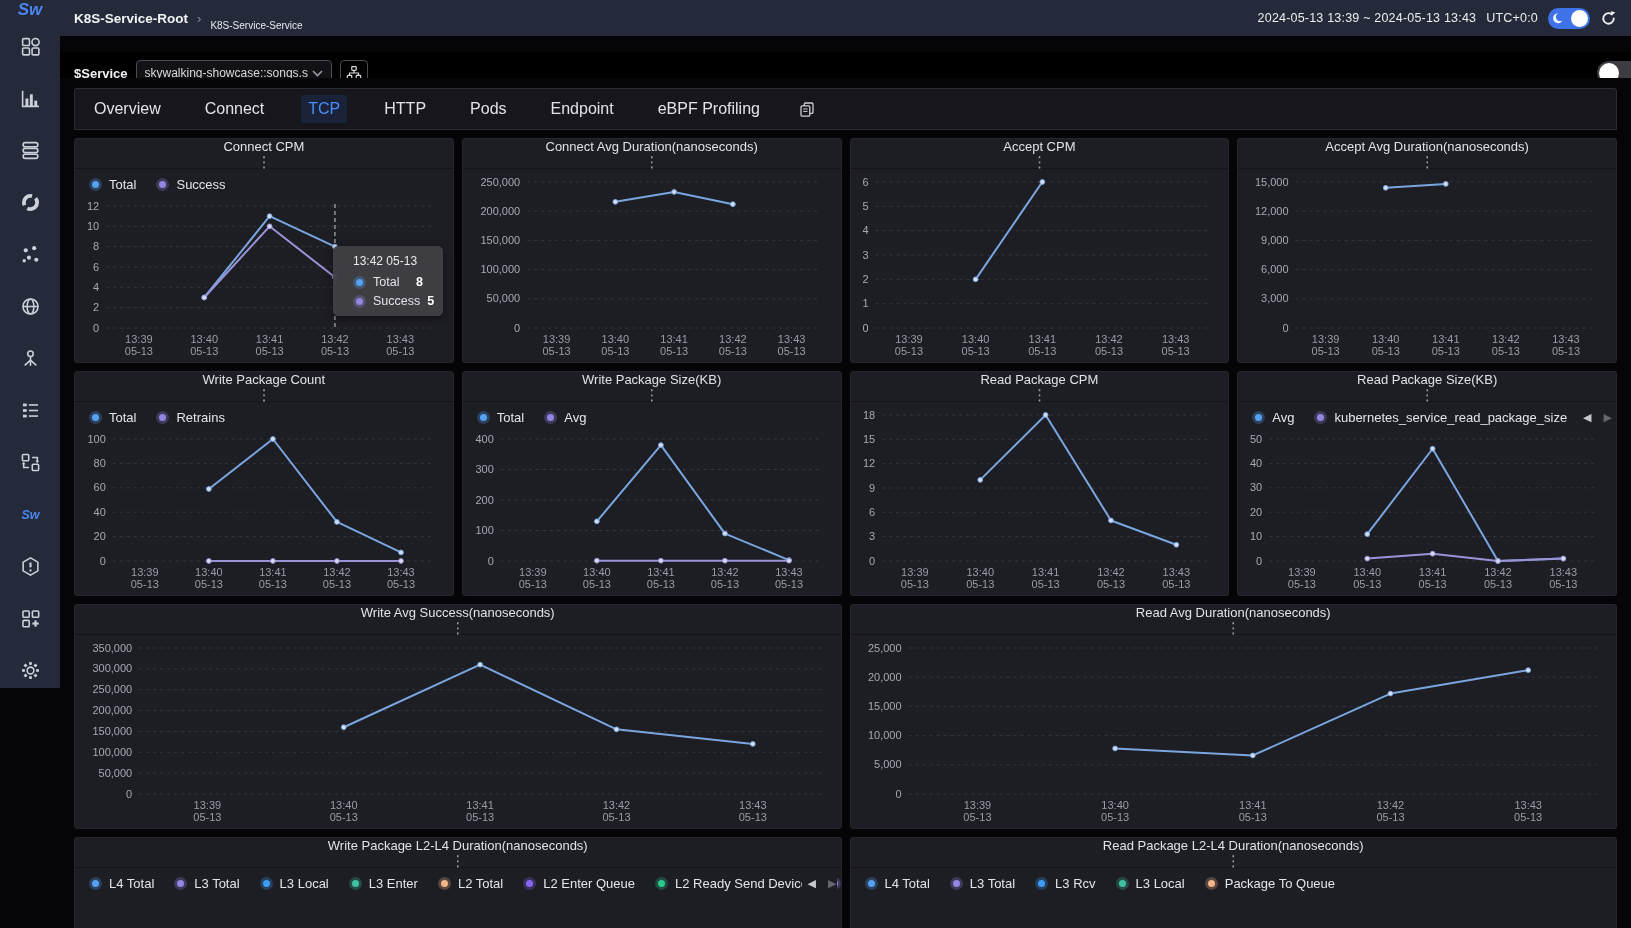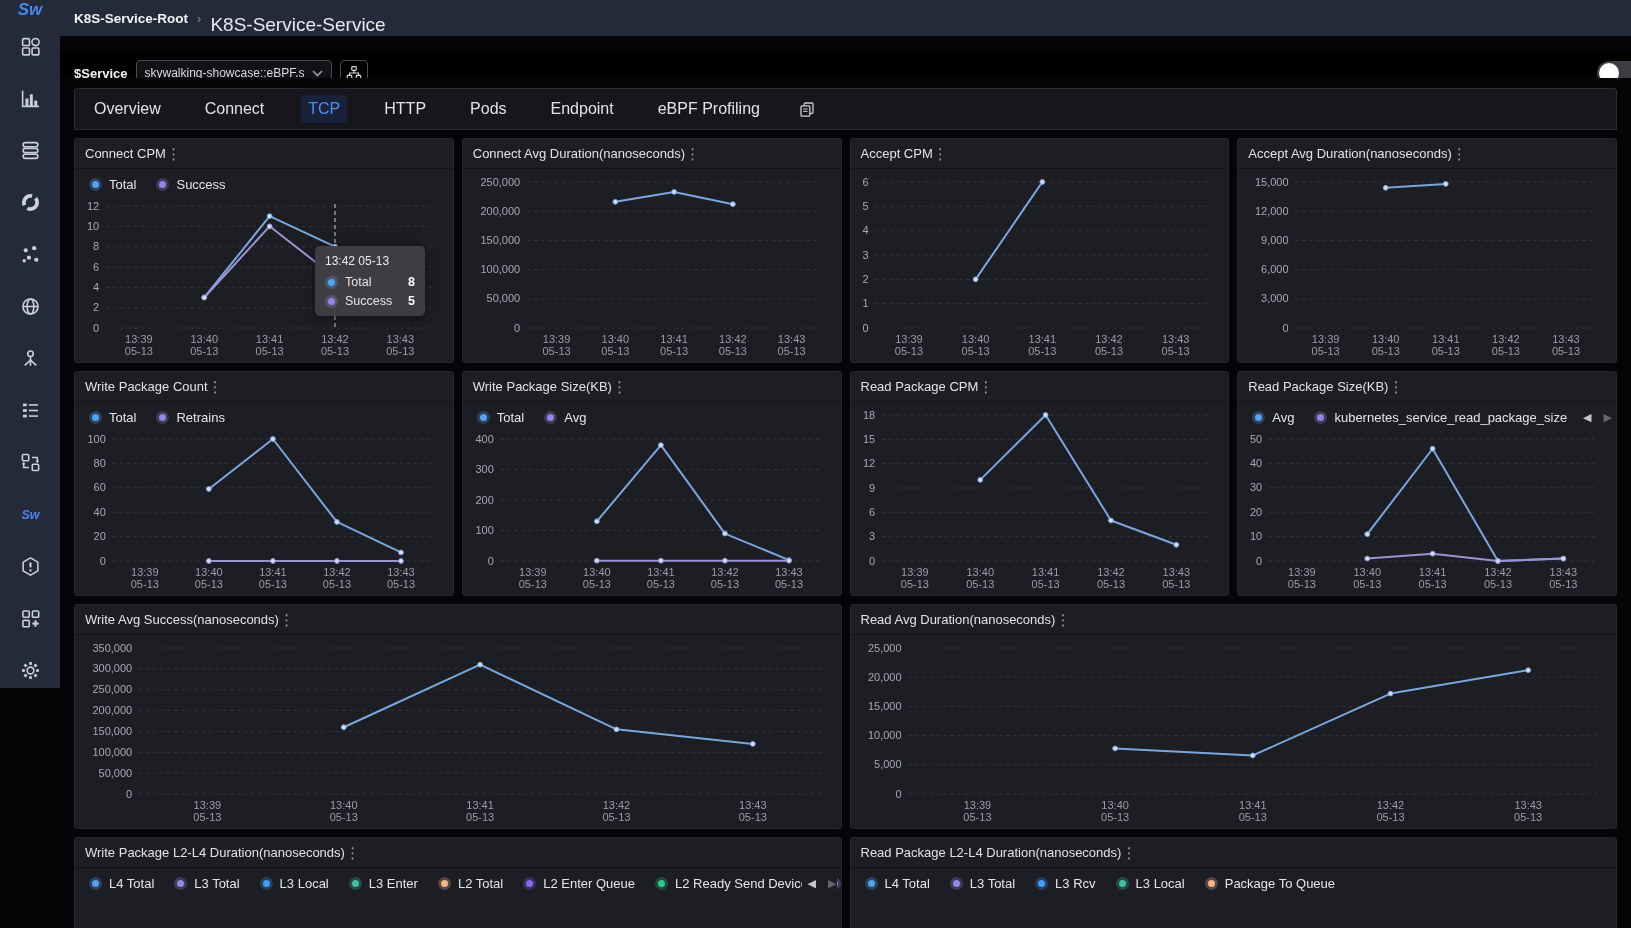--- a/index.html
+++ b/index.html
@@ -13,21 +13,21 @@
     font-weight:bold; font-size:17px; color:#4a86f0; font-style:italic; width:100%; }
   .nav-item { width:60px; height:52px; display:flex; align-items:center; justify-content:center;
     cursor:pointer; color:#ccd0d8; }
   .nav-item svg { display:block; }
 
   
   .topbar { position:absolute; left:60px; top:0; right:0; height:36px; background:#252a3a;
     display:flex; align-items:center; padding:0 14px; }
   .crumb-root { font-weight:bold; font-size:13.5px; color:#f2f3f5; }
   .crumb-sep { color:#8a8f9e; margin:0 9px; font-size:13px; }
-  .crumb-leaf { font-size:19px; color:#e7e9ee;margin-top:14px; }
+  .crumb-leaf { font-size:10px; color:#e7e9ee;margin-top:14px; }
   .topbar-right { margin-left:auto; display:flex; align-items:center; gap:10px; }
   .time-range, .tz { font-size:12.5px; color:#eceded; letter-spacing:.2px; }
   .mode-toggle { width:42px; height:21px; border-radius:11px; background:#3d72e8;
     position:relative; cursor:pointer; flex:none; }
   .mode-toggle .knob { position:absolute; right:2px; top:2px; width:17px; height:17px;
     border-radius:50%; background:#fdfdfd; }
   .mode-toggle svg { position:absolute; left:3px; top:3px; }
   .refresh-btn { cursor:pointer; display:flex; align-items:center; }
 
   
@@ -53,42 +53,42 @@
     padding:0 12px; gap:30px; }
   .tab { font-size:16px; color:#e2e3e8; cursor:pointer; padding:5px 7px; border-radius:3px; }
   .tab.active { color:#4b8df8; background:rgba(59,114,232,.14); }
   .copy-btn { cursor:pointer; display:flex; align-items:center; margin-left:2px; }
 
   .grid { margin-top:8px; display:grid; grid-template-columns:repeat(4,1fr); gap:8px;
     grid-auto-rows:225px; }
   .panel { background:#1d1d24; border:1px solid #26262e; border-radius:3px; position:relative;
     overflow:hidden; }
   .panel.span2 { grid-column:span 2; }
-  .panel-head { height:30px; display:flex; align-items:center; 
-    padding:0 10px; border-bottom:1px solid #131318; }
+  .panel-head { height:30px; display:flex; align-items:center; justify-content:space-between;
+    padding:0 10px; border-bottom:1px solid #131318;flex-direction:column; }
   .panel-title { font-size:13px; color:#e0e2e7; }
   .more-dots { color:#9aa0aa; font-size:15px; cursor:pointer; line-height:1; }
   .panel-body { position:absolute; left:0; right:0; top:31px; bottom:0; }
   .legend { height:28px; display:flex; align-items:center; gap:20px; padding:0 30px 0 14px;
     white-space:nowrap; overflow:hidden; position:relative; }
   .legend-item { display:flex; align-items:center; gap:7px; font-size:13px; color:#e4e5ea;
     cursor:pointer; flex:none; }
   .ldot { width:13px; height:13px; border-radius:50%; display:flex; align-items:center;
     justify-content:center; flex:none; }
   .ldot i { width:7px; height:7px; border-radius:50%; display:block; }
   .legend-pager { position:absolute; right:4px; top:0; height:28px; display:flex;
     align-items:center; gap:12px; background:#1d1d24; padding-left:6px; }
   .pg-prev { color:#c5c7cc; font-size:11px; cursor:pointer; }
   .pg-next { color:#63666f; font-size:11px; cursor:pointer; }
   .chart-box { position:absolute; left:2px; right:6px; bottom:2px; }
   .chart-box.with-legend { top:28px; } .chart-box.no-legend { top:4px; }
 
   
-  .tooltip { position:absolute; left:240px; top:76px; width:110px; background:rgba(62,62,68,.96);
-    border-radius:5px; padding:8px 10px; z-index:4; box-shadow:0 2px 8px rgba(0,0,0,.45); }
+  .tooltip { position:absolute; left:258px; top:76px; width:110px; background:rgba(62,62,68,.96);
+    border-radius:5px; padding:8px 20px; z-index:4; box-shadow:0 2px 8px rgba(0,0,0,.45); }
   .tooltip-title { font-size:12px; color:#e8e9ec; margin-bottom:7px; }
   .tooltip-row { display:flex; align-items:center; gap:7px; font-size:12.5px; color:#e2e3e7;
     margin-top:5px; }
   .tooltip-row .v { margin-left:auto; font-weight:bold; color:#fff; }
 </style>
 </head>
 <body>
 
 <aside class="sidebar">
   <div class="logo">Sw</div>
@@ -202,26 +202,42 @@
           </g>
         </svg>
       </div>
     </nav>
 </aside>
 
 <header class="topbar">
   <span class="crumb-root">K8S-Service-Root</span>
   <span class="crumb-sep">›</span>
   <span class="crumb-leaf">K8S-Service-Service</span>
+  <div class="topbar-right">
+    <span class="time-range">2024-05-13 13:39 ~ 2024-05-13 13:43</span>
+    <span class="tz">UTC+0:0</span>
+    <div class="mode-toggle">
+      <svg width="15" height="15" viewBox="0 0 15 15">
+        <path d="M11.5 9.6 A5 5 0 1 1 7 2.2 A4.2 4.2 0 0 0 11.5 9.6 Z" fill="#f5f6f8"></path>
+      </svg>
+      <span class="knob"></span>
+    </div>
+    <span class="refresh-btn">
+      <svg width="17" height="17" viewBox="0 0 20 20">
+        <path d="M16.2 10 A6.2 6.2 0 1 1 13.6 4.9" fill="none" stroke="#eceded" stroke-width="2.2" stroke-linecap="round"></path>
+        <polygon points="12.6,1.6 18,2.6 14,6.6" fill="#eceded"></polygon>
+      </svg>
+    </span>
+  </div>
 </header>
 
 <div class="toolbar">
   <span class="svc-label">$Service</span>
   <div class="svc-select">
-    <span class="val">skywalking-showcase::eBPF.s</span>
+    <span class="val">skywalking-showcase::songs.s</span>
     <svg width="11" height="7" viewBox="0 0 11 7">
       <polyline points="1,1 5.5,5.5 10,1" fill="none" stroke="#9a9aa2" stroke-width="1.6"></polyline>
     </svg>
   </div>
   <div class="topo-btn">
     <svg width="16" height="16" viewBox="0 0 20 20">
       <rect x="7.2" y="2" width="5.6" height="4.6" rx="1" fill="none" stroke="#d8d9dd" stroke-width="1.5"></rect>
       <rect x="1.6" y="13" width="5.6" height="4.6" rx="1" fill="none" stroke="#d8d9dd" stroke-width="1.5"></rect>
       <rect x="12.8" y="13" width="5.6" height="4.6" rx="1" fill="none" stroke="#d8d9dd" stroke-width="1.5"></rect>
       <path d="M10 6.6 V10 M4.4 13 V10 H15.6 V13" fill="none" stroke="#d8d9dd" stroke-width="1.5"></path>

